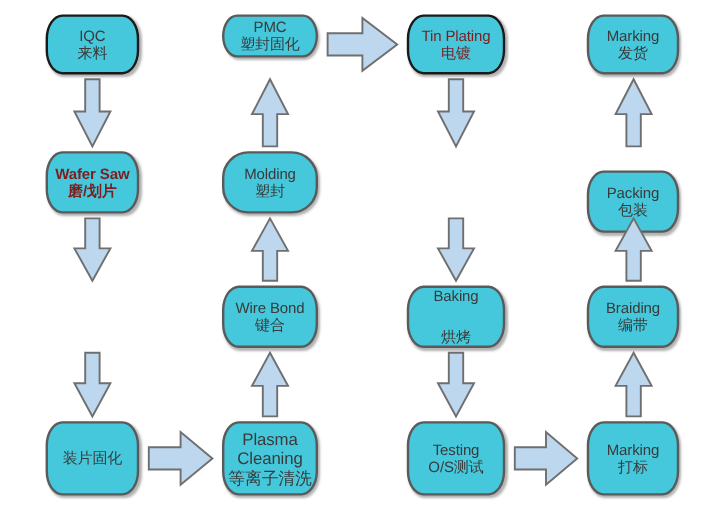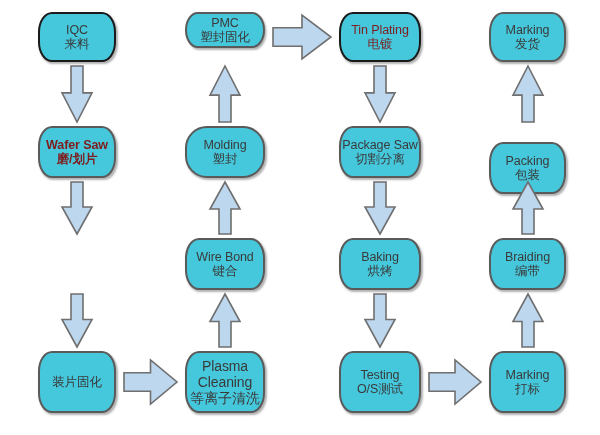--- a/index.html
+++ b/index.html
@@ -99,25 +99,21 @@
     </div>
     <div class="proc-box triple" style="left: 185px; top: 351px; width: 80px; height: 62px;">
       <span class="ln-en">Plasma</span>
       <span class="ln-en">Cleaning</span>
       <span class="ln-cn">等离子清洗</span>
     </div>
     <div class="proc-box red emph" style="left: 339px; top: 12px; width: 82px; height: 50px;">
       <span class="ln-en">Tin Plating</span>
       <span class="ln-cn">电镀</span>
     </div>
-    <div class="proc-box" style="left: 339px; top: 126px; width: 82px; height: 52px;">
-      <span class="ln-en">Package Saw</span>
-      <span class="ln-cn">切割分离</span>
-    </div>
-    <div class="proc-box" style="left: 339px; top: 238px; width: 82px; height: 52px;">
+    <div class="proc-box" style="left: 339px; top: 238px; width: 82px; height: 52px; justify-content: space-between;">
       <span class="ln-en">Baking</span>
       <span class="ln-cn">烘烤</span>
     </div>
     <div class="proc-box" style="left: 339px; top: 351px; width: 82px; height: 62px;">
       <span class="ln-en">Testing</span>
       <span class="ln-cn">O/S测试</span>
     </div>
     <div class="proc-box" style="left: 489px; top: 12px; width: 77px; height: 50px;">
       <span class="ln-en">Marking</span>
       <span class="ln-cn">发货</span>

